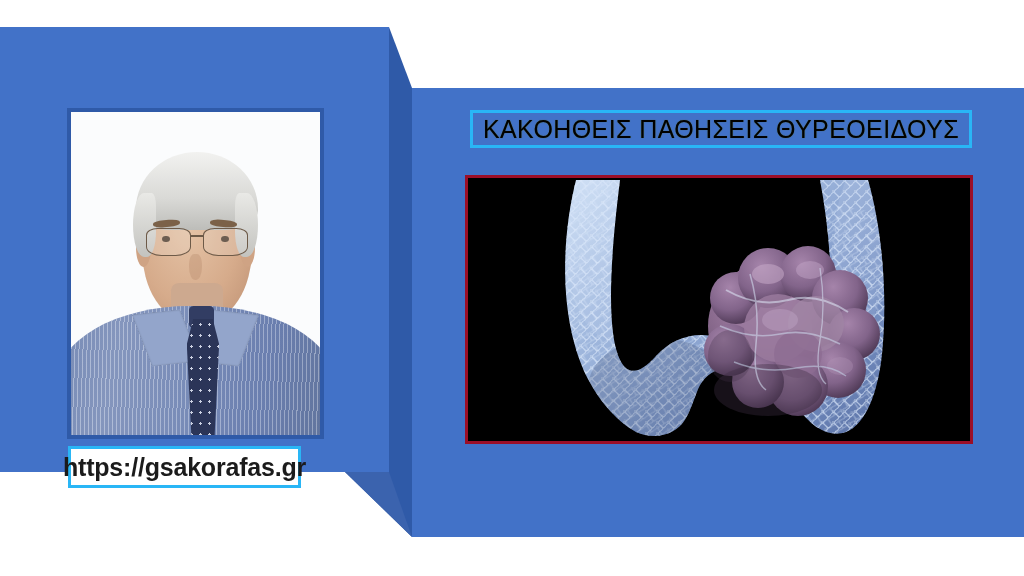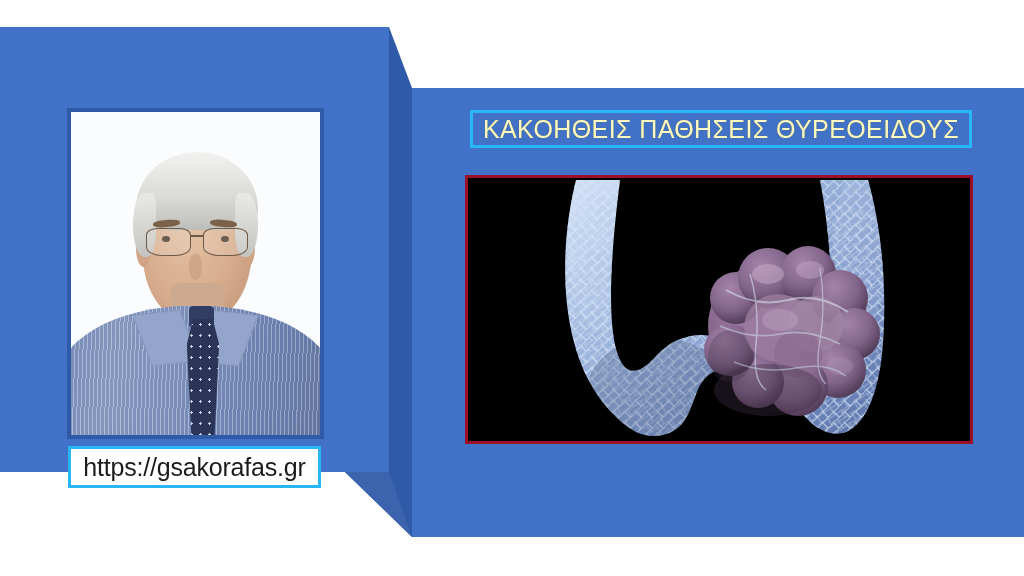--- a/index.html
+++ b/index.html
@@ -230,28 +230,29 @@
     height: 1.8%;
     background: #f0ece5;
     border-radius: 20% 20% 50% 50%;
   }
 
   
   #url-box {
     position: absolute;
     left: 68px;
     top: 419px;
-    width: 253px;
+    width: 233px;
     height: 42px;
     background: #ffffff;
     border: 3px solid #29b6f6;
     box-sizing: border-box;
     display: flex;
     align-items: center;
     justify-content: center;
+    font-weight: bold;
   }
   #url-text {
     color: #1b1b1b;
     font-size: 25px;
     letter-spacing: -0.2px;
     white-space: nowrap;
   }
 
   
   #right-panel {
@@ -271,21 +272,21 @@
     width: 502px;
     height: 38px;
     border: 3px solid #29b6f6;
     box-sizing: border-box;
     display: flex;
     align-items: center;
     justify-content: center;
     background: transparent;
   }
   #title-text {
-    color: #fef9c3;
+    color: #000000;
     font-size: 25px;
     letter-spacing: 0.4px;
     white-space: nowrap;
     text-shadow: 0 0 1px rgba(90,110,20,.8);
     text-align: center;
   }
 
   
   #thyroid-frame {
     position: absolute;

